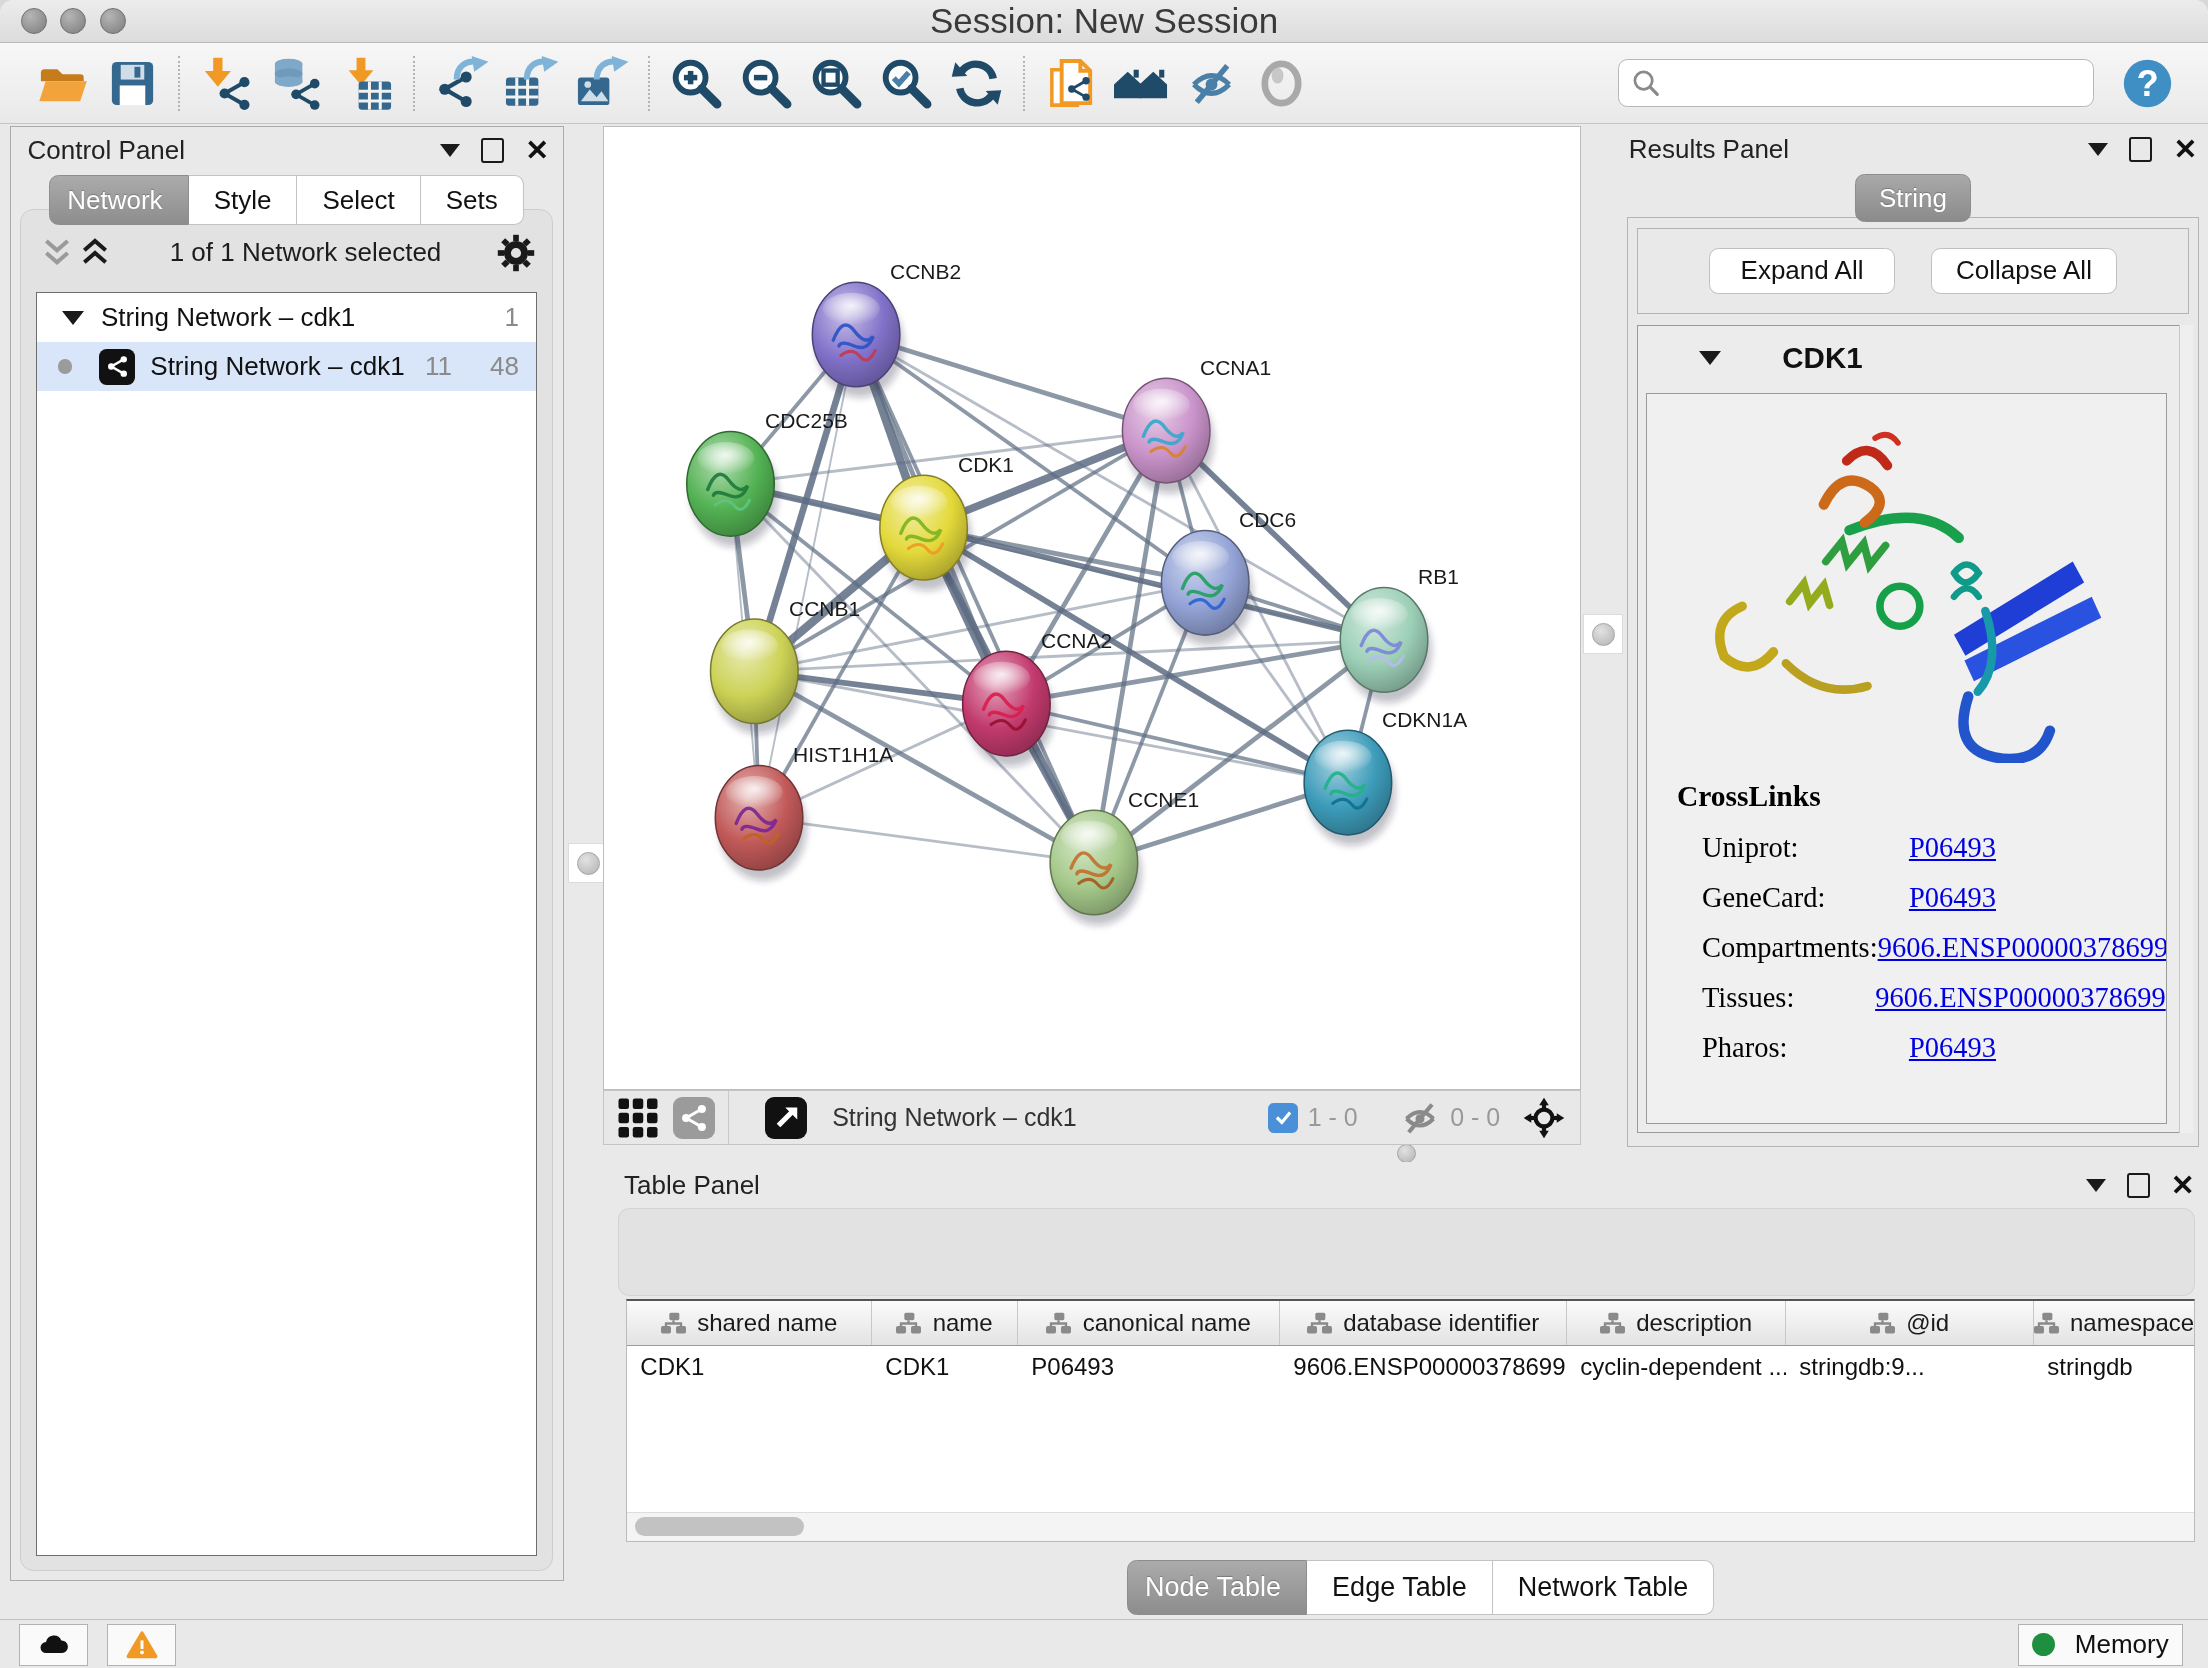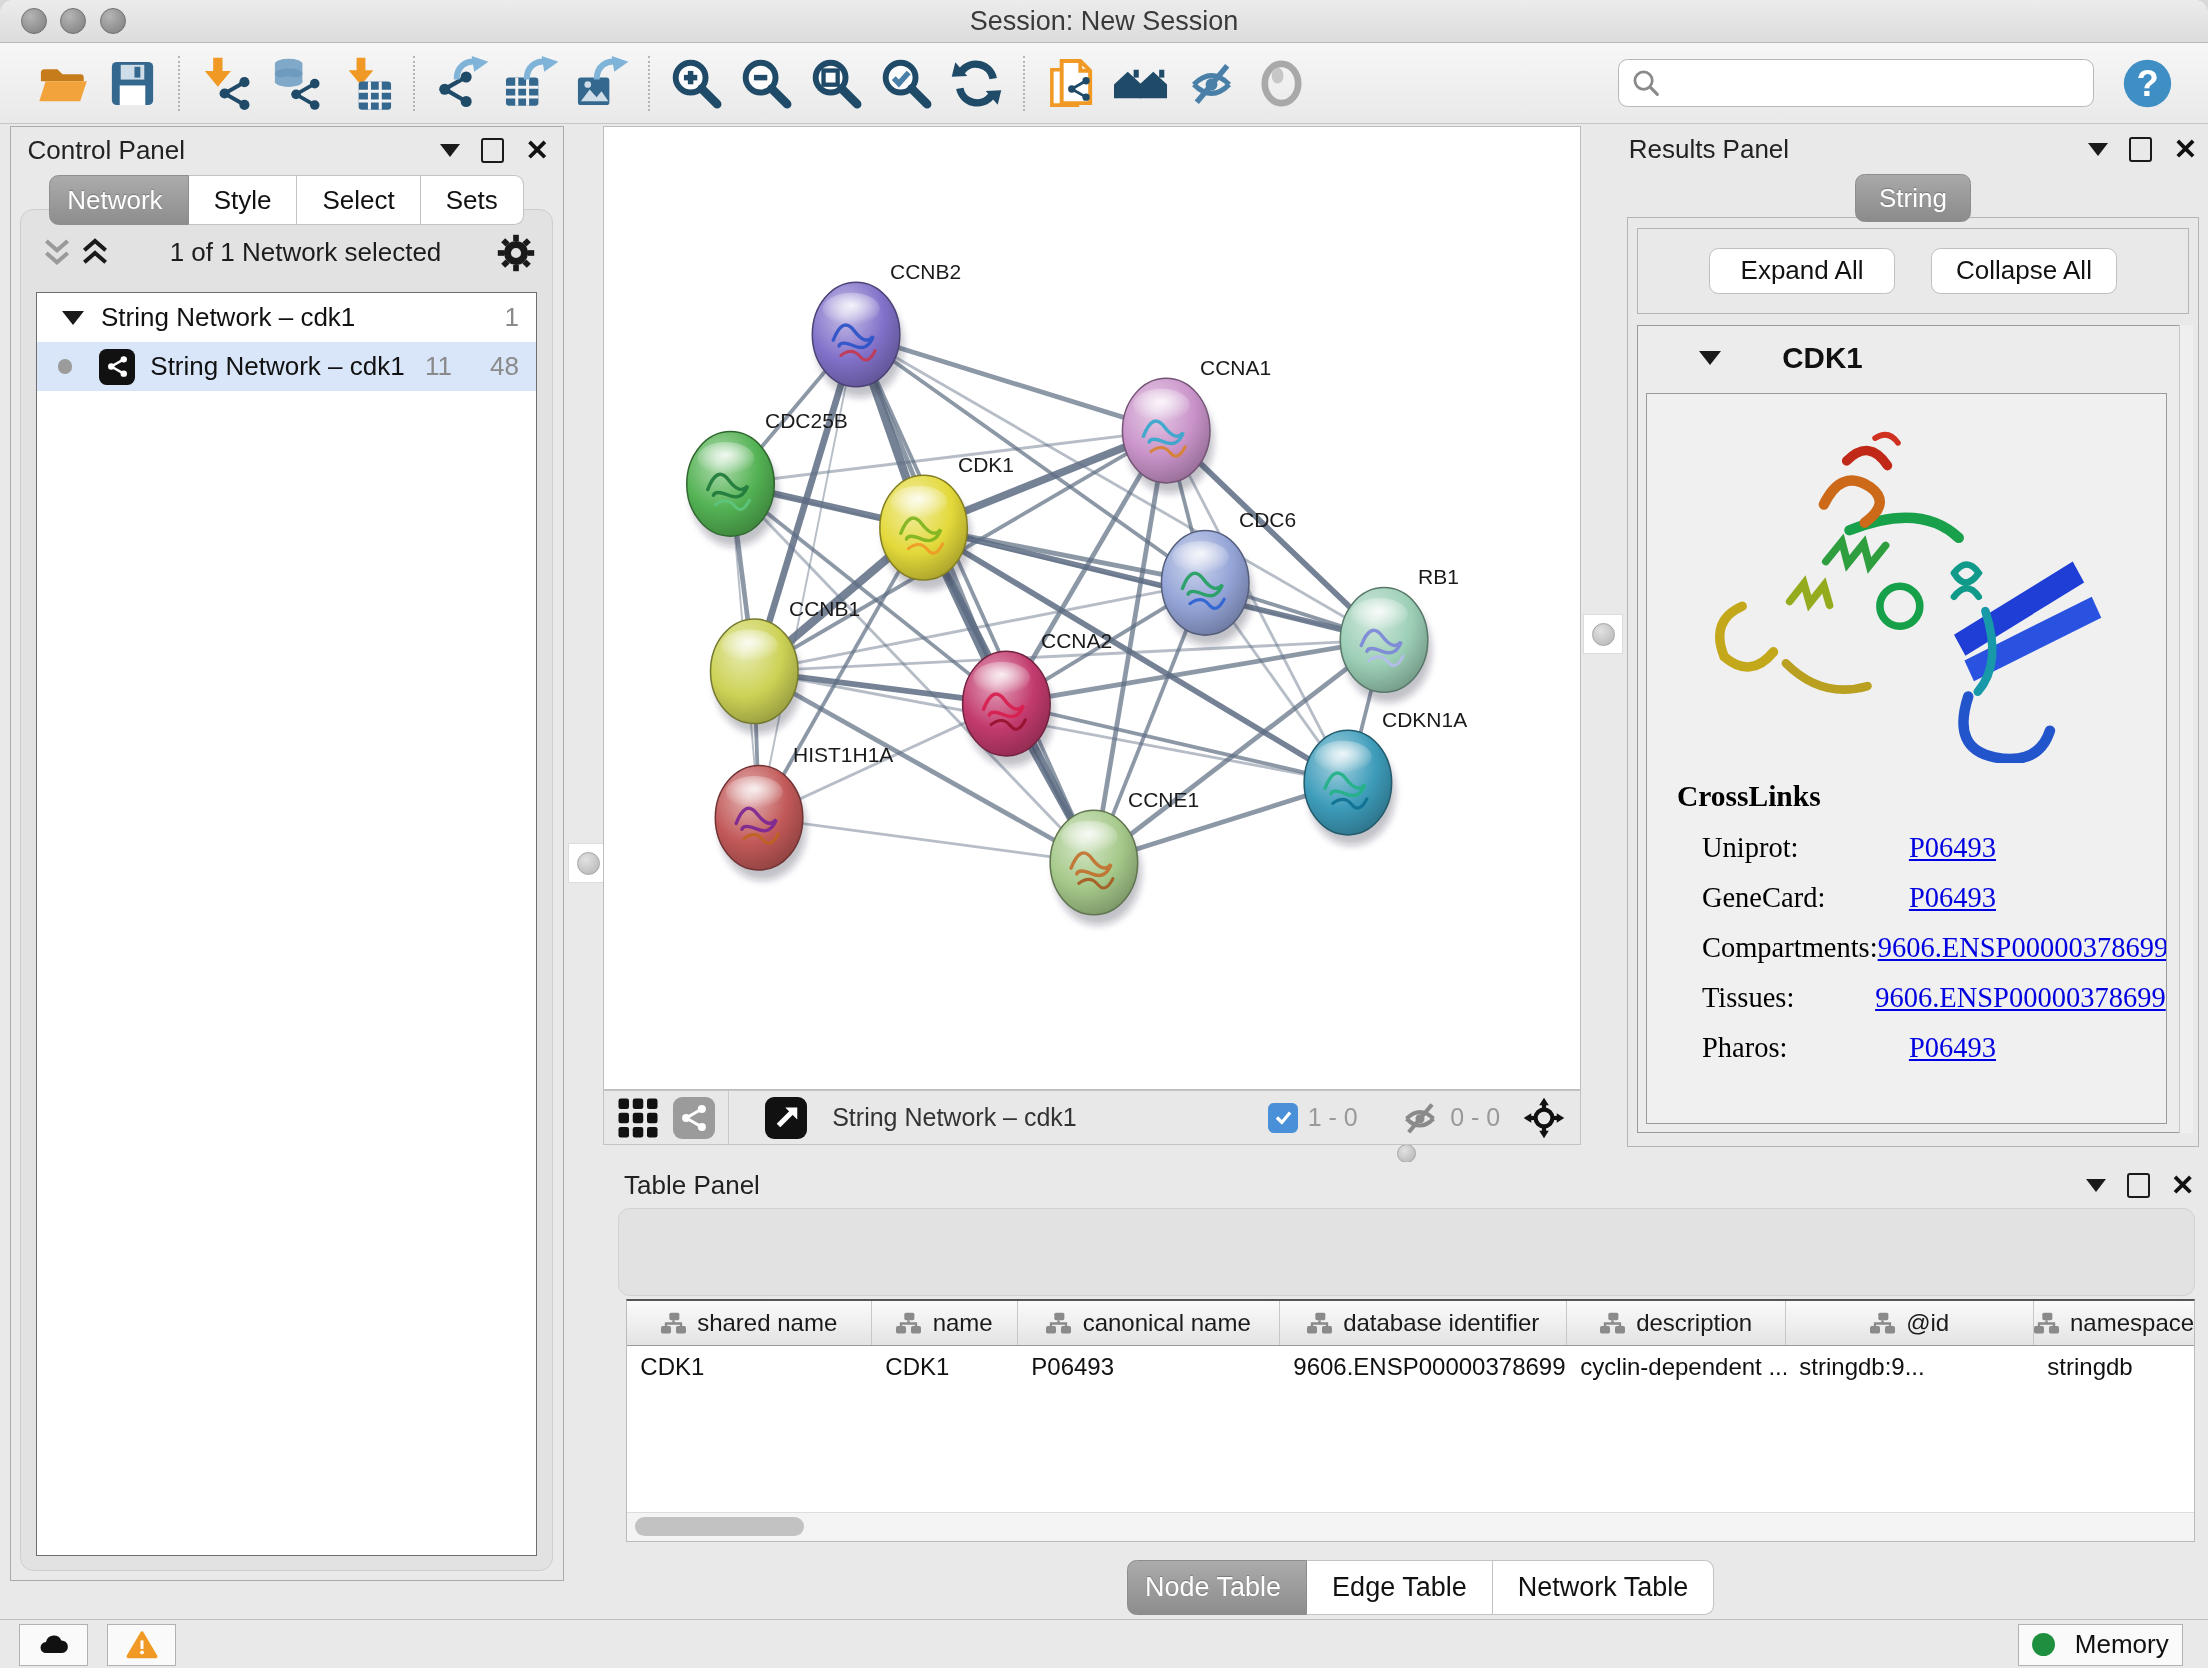--- a/index.html
+++ b/index.html
@@ -6,21 +6,21 @@
     font-family:"Liberation Sans",sans-serif;-webkit-font-smoothing:antialiased;}
   #app{position:relative;width:2208px;height:1668px;background:#e9e9e9;overflow:hidden;
     border-radius:13.3px 13.3px 0 0;}
   
   .titlebar{position:absolute;left:0;top:0;width:100%;height:42px;
     background:linear-gradient(#ececec,#dcdcdc);border-bottom:1px solid #b9b9b9;
     display:flex;align-items:center;}
   .lights{display:flex;gap:13.3px;margin-left:21px;}
   .light{width:24px;height:24px;border-radius:50%;
     background:radial-gradient(circle at 35% 30%,#b5b5b5,#7c7c7c);border:1px solid #6f6f6f;}
-  .win-title{position:absolute;left:0;right:0;text-align:center;font-size:27px;color:#3a3a3a;}
+  .win-title{position:absolute;left:0;right:0;text-align:center;font-size:35px;color:#3a3a3a;}
   
   .toolbar{position:absolute;left:0;top:43px;width:100%;height:81px;
     background:linear-gradient(#f7f7f7,#e9e9e9);border-bottom:1px solid #c6c6c6;
     display:flex;align-items:center;padding:0 27px;box-sizing:border-box;}
   .tbtn{width:70px;height:68px;display:flex;align-items:center;justify-content:center;
     background:transparent;border:none;flex:0 0 auto;}
   .tbtn svg{width:55px;height:55px;}
   .tsep{width:0;height:55px;border-left:2.9px dotted #b4b4b4;margin:0 11.4px;flex:0 0 auto;}
   .search-wrap{margin-left:auto;position:relative;width:476px;height:48px;flex:0 0 auto;}
   .search-wrap input{width:100%;height:100%;box-sizing:border-box;border:1.9px solid #b7b7b7;

